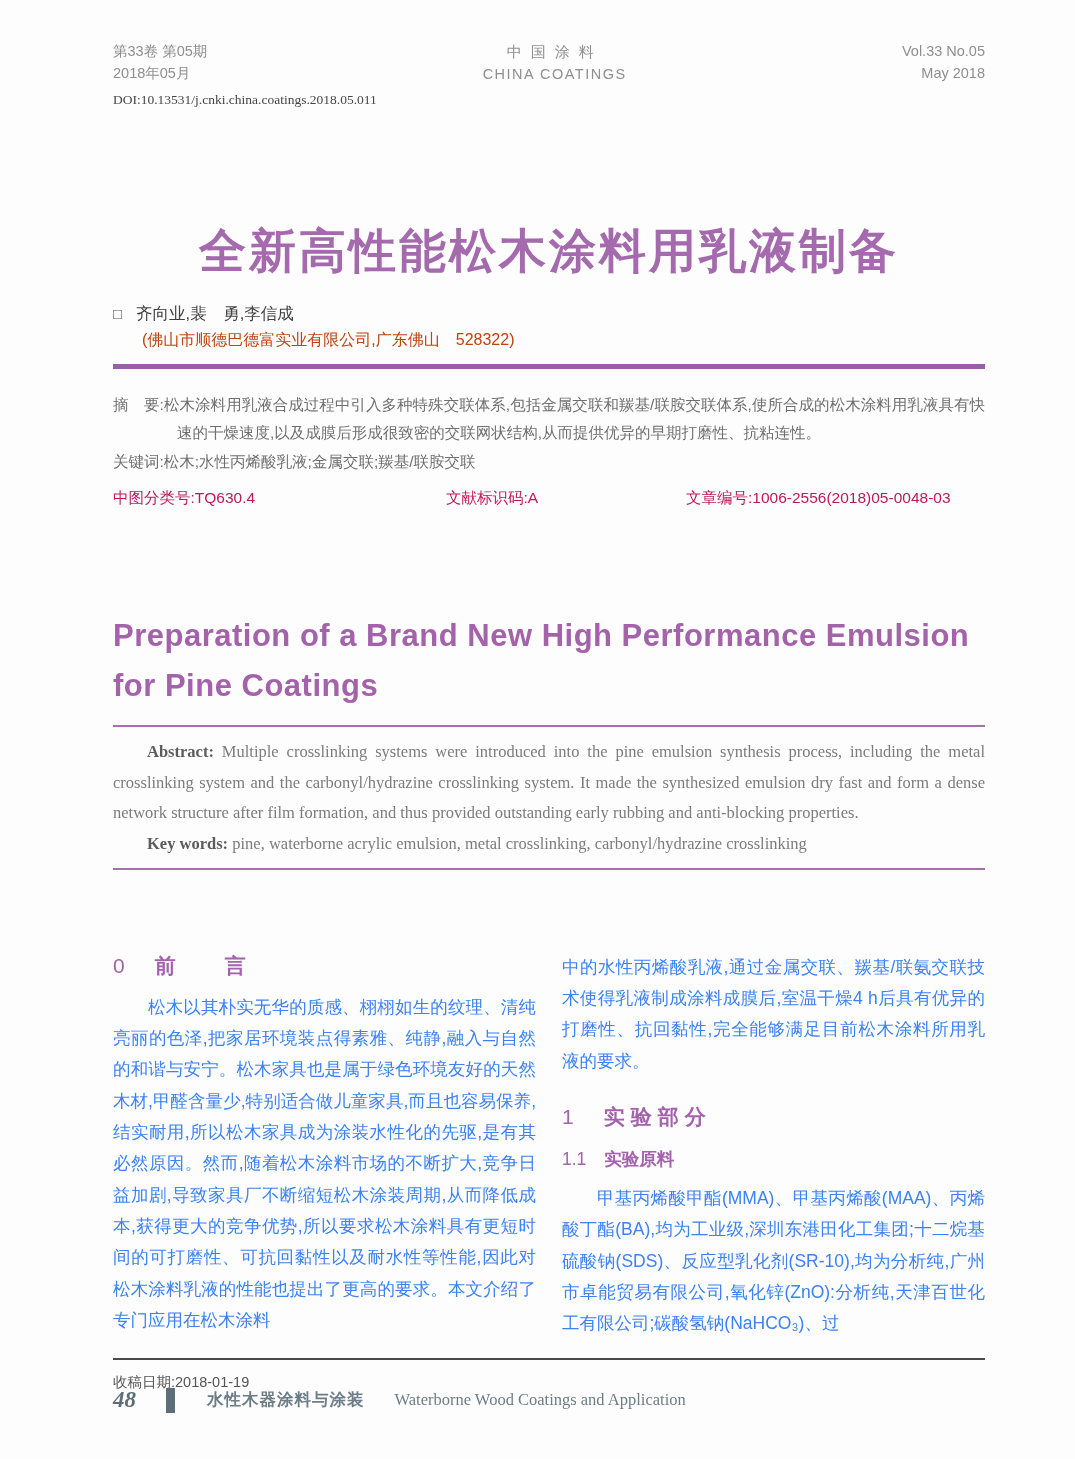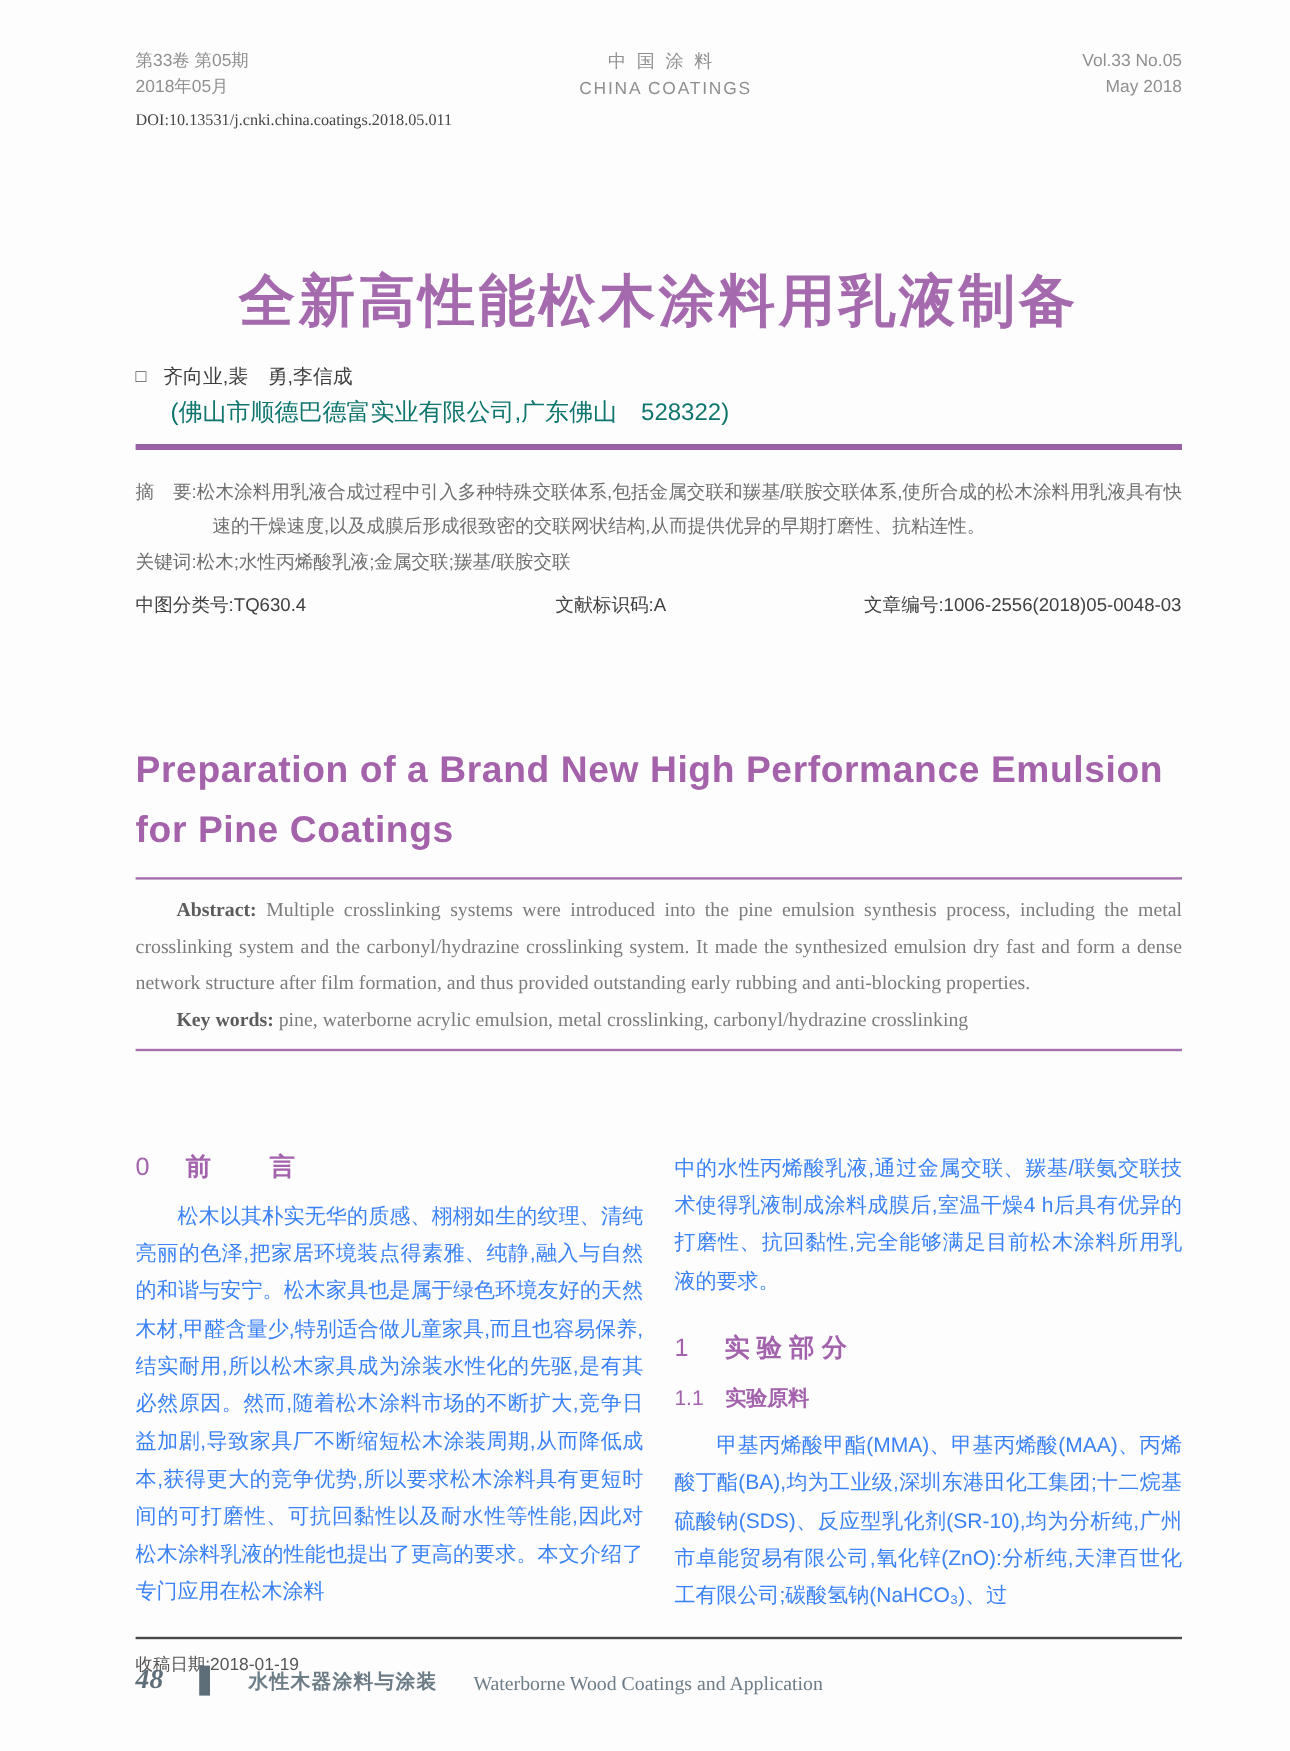--- a/index.html
+++ b/index.html
@@ -29,30 +29,30 @@
   .doi { margin-top: 6px; font-size: 13.5px; color: #454545; font-family: "Liberation Serif", serif; }
 
   
   .title-cn {
     margin-top: 112px;
     font-size: 47px; font-weight: bold; letter-spacing: 3px;
     color: #a56aae;
   }
   .authors-cn { margin-top: 20px; font-size: 16.5px; color: #3f3f3f; display: flex; align-items: center; }
   .authors-cn .marker { font-size: 15px; color: #555; margin-right: 14px; }
-  .affiliation-cn { margin-top: 5px; font-size: 20px; color: #0f766e; padding-left: 29px; }
+  .affiliation-cn { margin-top: 5px; font-size: 16px; color: #c2410c; padding-left: 29px; }
   .rule-thick { margin-top: 13px; height: 5px; background: #9a60a5; }
 
   
   .abstract-cn {
     margin-top: 22px; font-size: 15.5px; color: #6f6f6f; line-height: 1.85;
     padding-left: 64px; text-indent: -64px; text-align: justify;
   }
   .keywords-cn { margin-top: 4px; font-size: 15.5px; color: #6f6f6f; }
-  .meta-row { margin-top: 15px; font-size: 15.5px; color: #404040; display: flex; gap: 17px; }
+  .meta-row { margin-top: 15px; font-size: 15.5px; color: #be185d; display: flex; }
   .meta-row .m1 { flex: 0 0 333px; }
   .meta-row .m2 { flex: 0 0 240px; }
 
   
   .title-en {
     margin-top: 102px;
     font-size: 31px; font-weight: bold; line-height: 1.6;
     color: #a462ab; letter-spacing: 0.5px;
   }
   .authors-en { margin-top: 22px; font-size: 17px; color: #9a9a9a; }
@@ -81,21 +81,21 @@
   }
   .body-p.noindent { text-indent: 0; margin-top: 0; }
 
   
   .footnote-sep { margin-top: 18px; height: 2px; background: #4a4a4a; }
   .footnote { margin-top: 10px; font-size: 14.5px; color: #555; line-height: 1.75; }
 
   
   .pfooter {
     position: absolute; left: 113px; right: 90px; top: 1387px;
-    display: flex; align-items: flex-end; color: #6d7d88;
+    display: flex; align-items: center; color: #6d7d88;
     font-family: "Liberation Serif", serif;
     gap: 20px;
   }
   .pfooter .pn { font-size: 23px; font-weight: bold; font-style: italic; color: #5d6e79; }
   .pfooter .bar { width: 9px; height: 25px; background: #5d6e79; margin: 0 12px 0 10px; }
   .pfooter .fcn { font-size: 16.5px; font-weight: bold; letter-spacing: 1px; margin-right: 10px; }
   .pfooter .fen { font-size: 16.5px; }
 </style>
 </head>
 <body>

